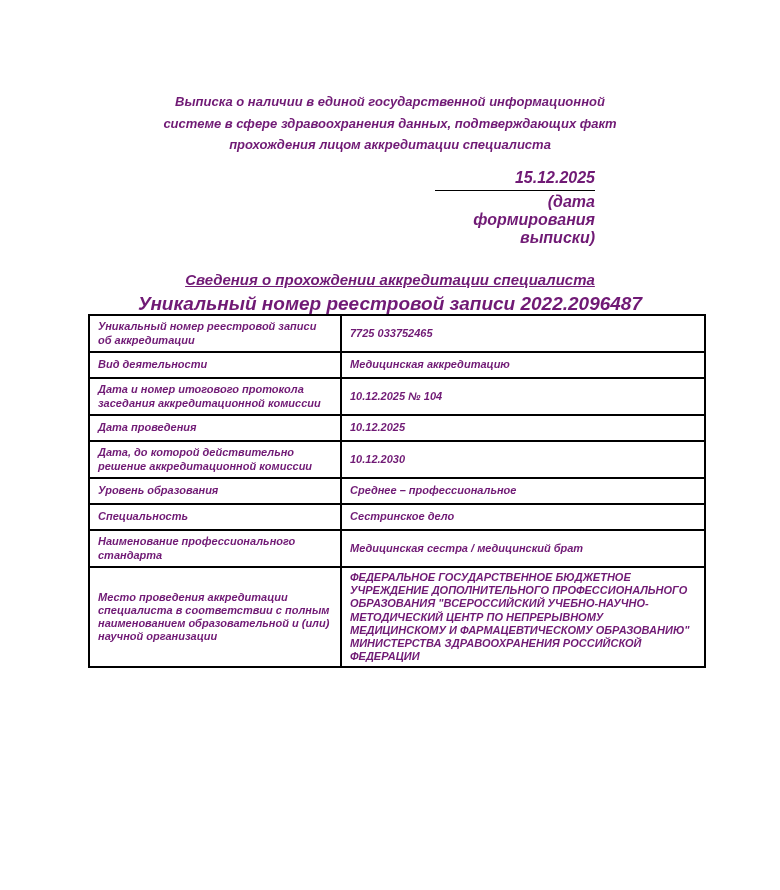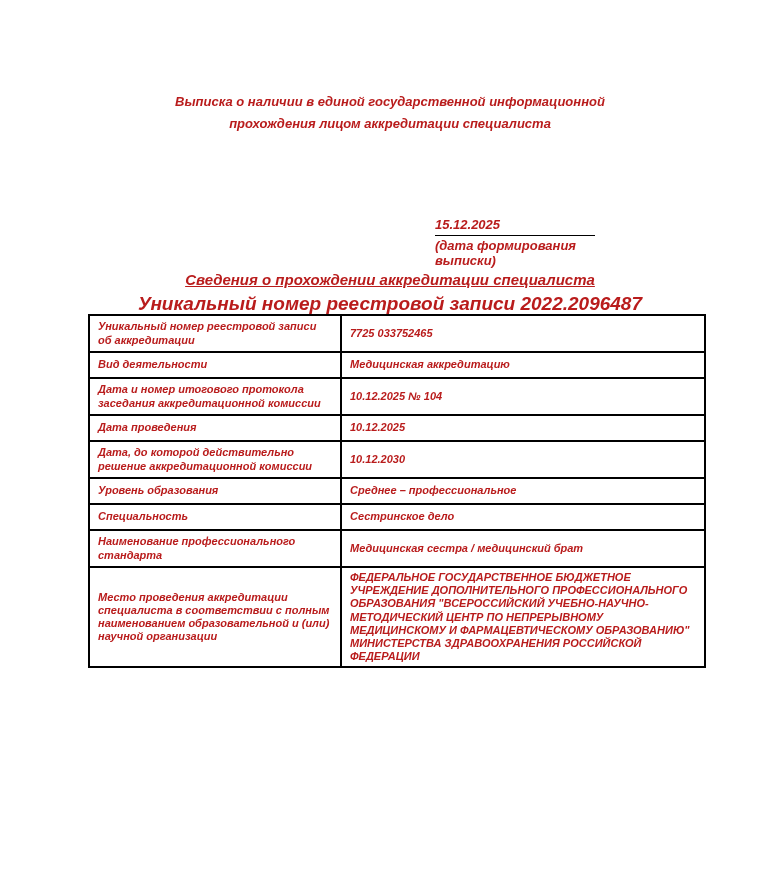--- a/index.html
+++ b/index.html
@@ -6,45 +6,44 @@
     margin: 0;
     padding: 0;
     background: #ffffff;
   }
   .page {
     position: relative;
     width: 780px;
     height: 890px;
     background: #ffffff;
     font-family: "Liberation Sans", sans-serif;
-    color: #b91c1c;
+    color: #701a75;
     overflow: hidden;
   }
   .doc-title {
     position: absolute;
     top: 91px;
     left: 0;
     width: 100%;
     text-align: center;
     font-size: 13px;
     font-weight: bold;
     font-style: italic;
     line-height: 21.5px;
   }
   .doc-title span { display: block; }
   .date-block {
     position: absolute;
     top: 169px;
     left: 435px;
     width: 160px;
-    text-align: left;
-    font-size: 13px;
+    text-align: right;
+    font-size: 16px;
     font-weight: bold;
     font-style: italic;
-    margin-top: 48px;
   }
   .date-value {
     display: block;
     padding-bottom: 3px;
     border-bottom: 1.5px solid #000000;
   }
   .date-caption {
     display: block;
     padding-top: 2px;
   }
@@ -105,20 +104,21 @@
   tr.r2 td { height: 29px; }
   tr.r6 td { height: 73px; }
 </style>
 </head>
 <body>
 
 <div class="page">
 
   <div class="doc-title">
     <span>Выписка о наличии в единой государственной информационной</span>
+    <span>системе в сфере здравоохранения данных, подтверждающих факт</span>
     <span>прохождения лицом аккредитации специалиста</span>
   </div>
 
   <div class="date-block">
     <span class="date-value">15.12.2025</span>
     <span class="date-caption">(дата формирования выписки)</span>
   </div>
 
 
   <div class="section-header">Сведения о прохождении аккредитации специалиста</div>

